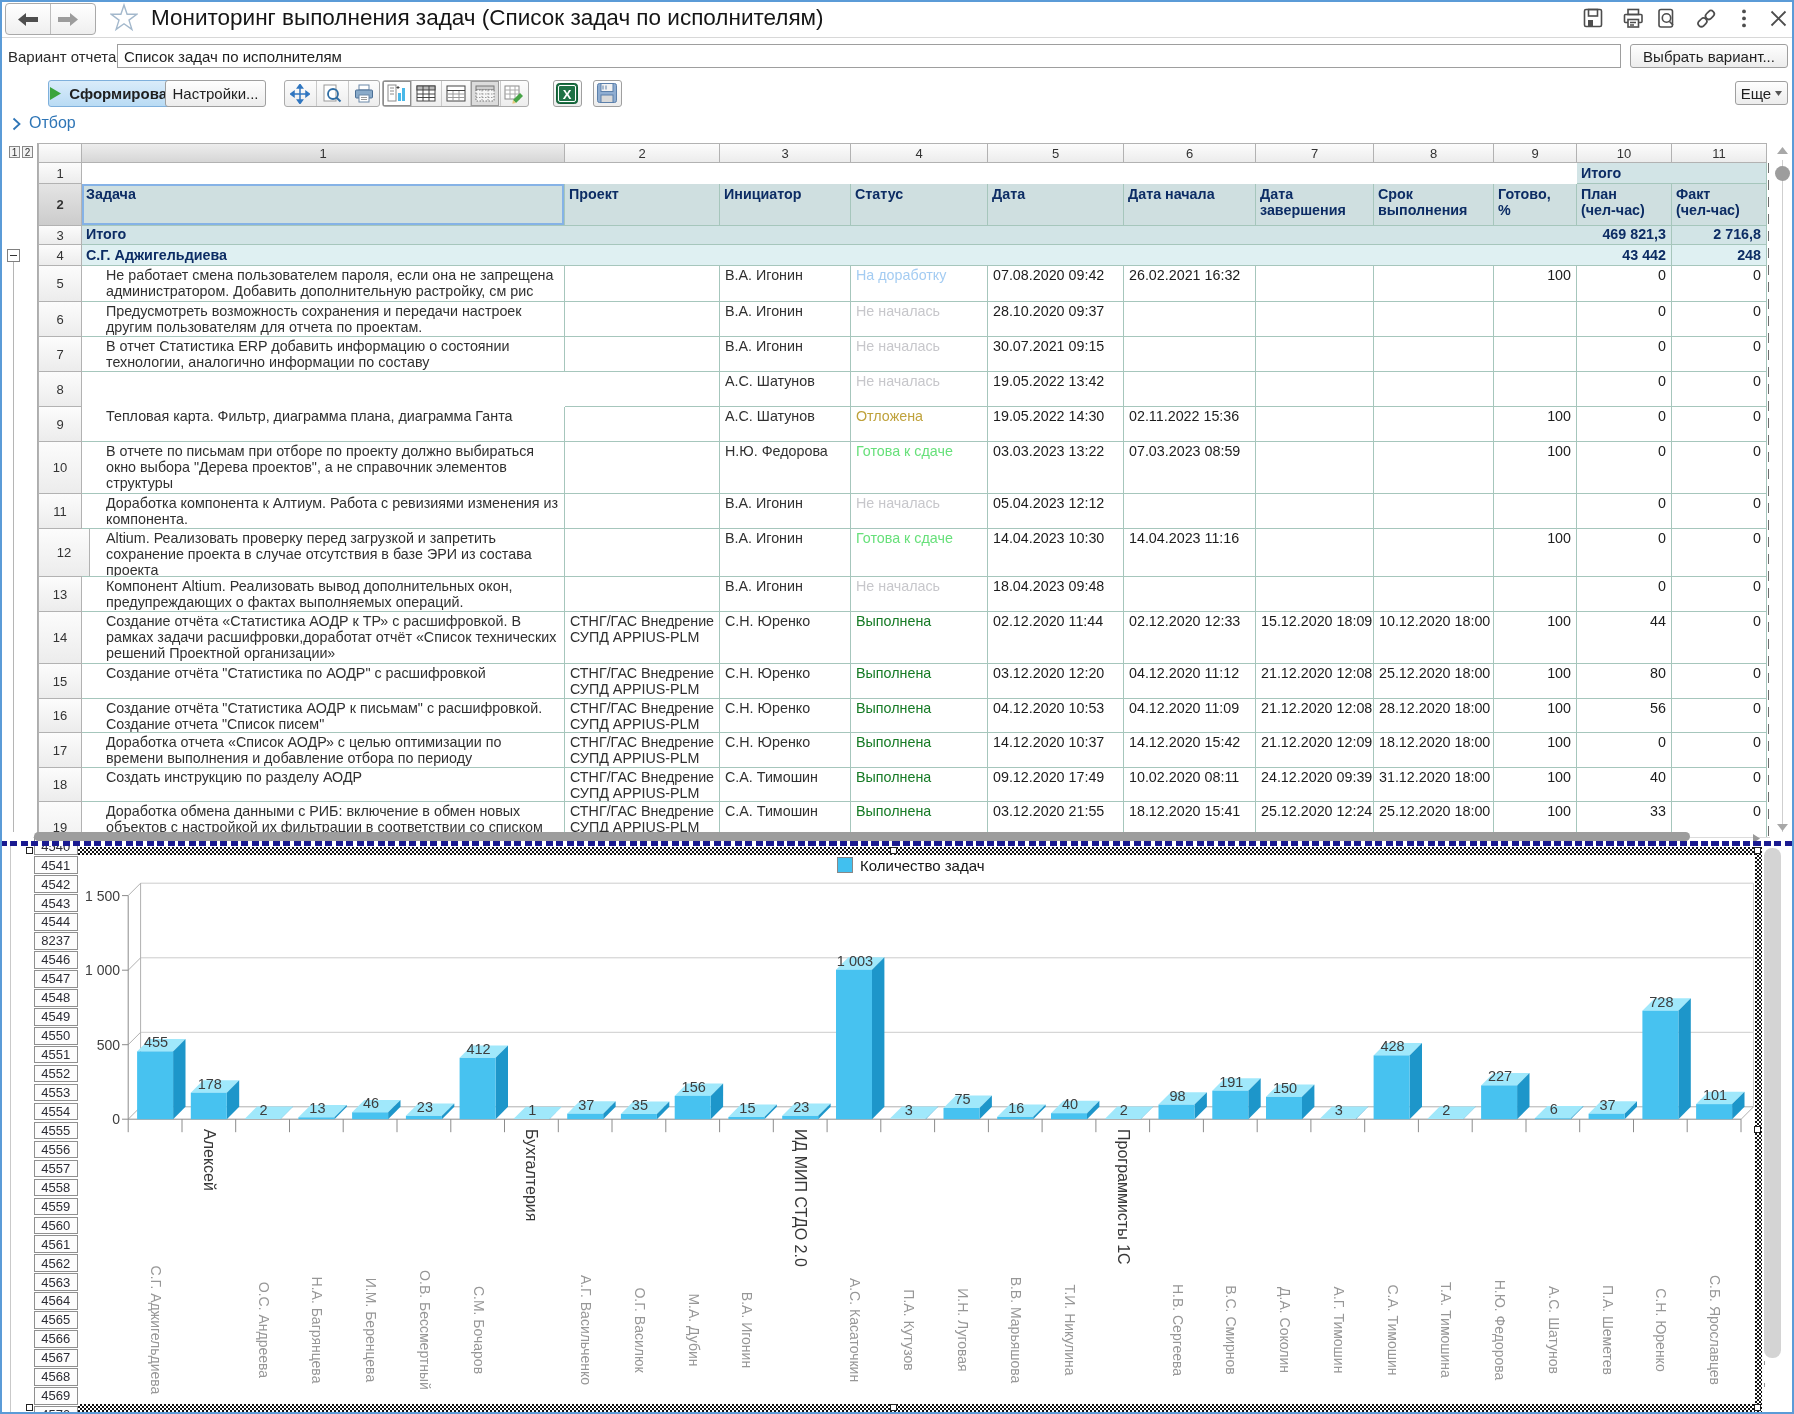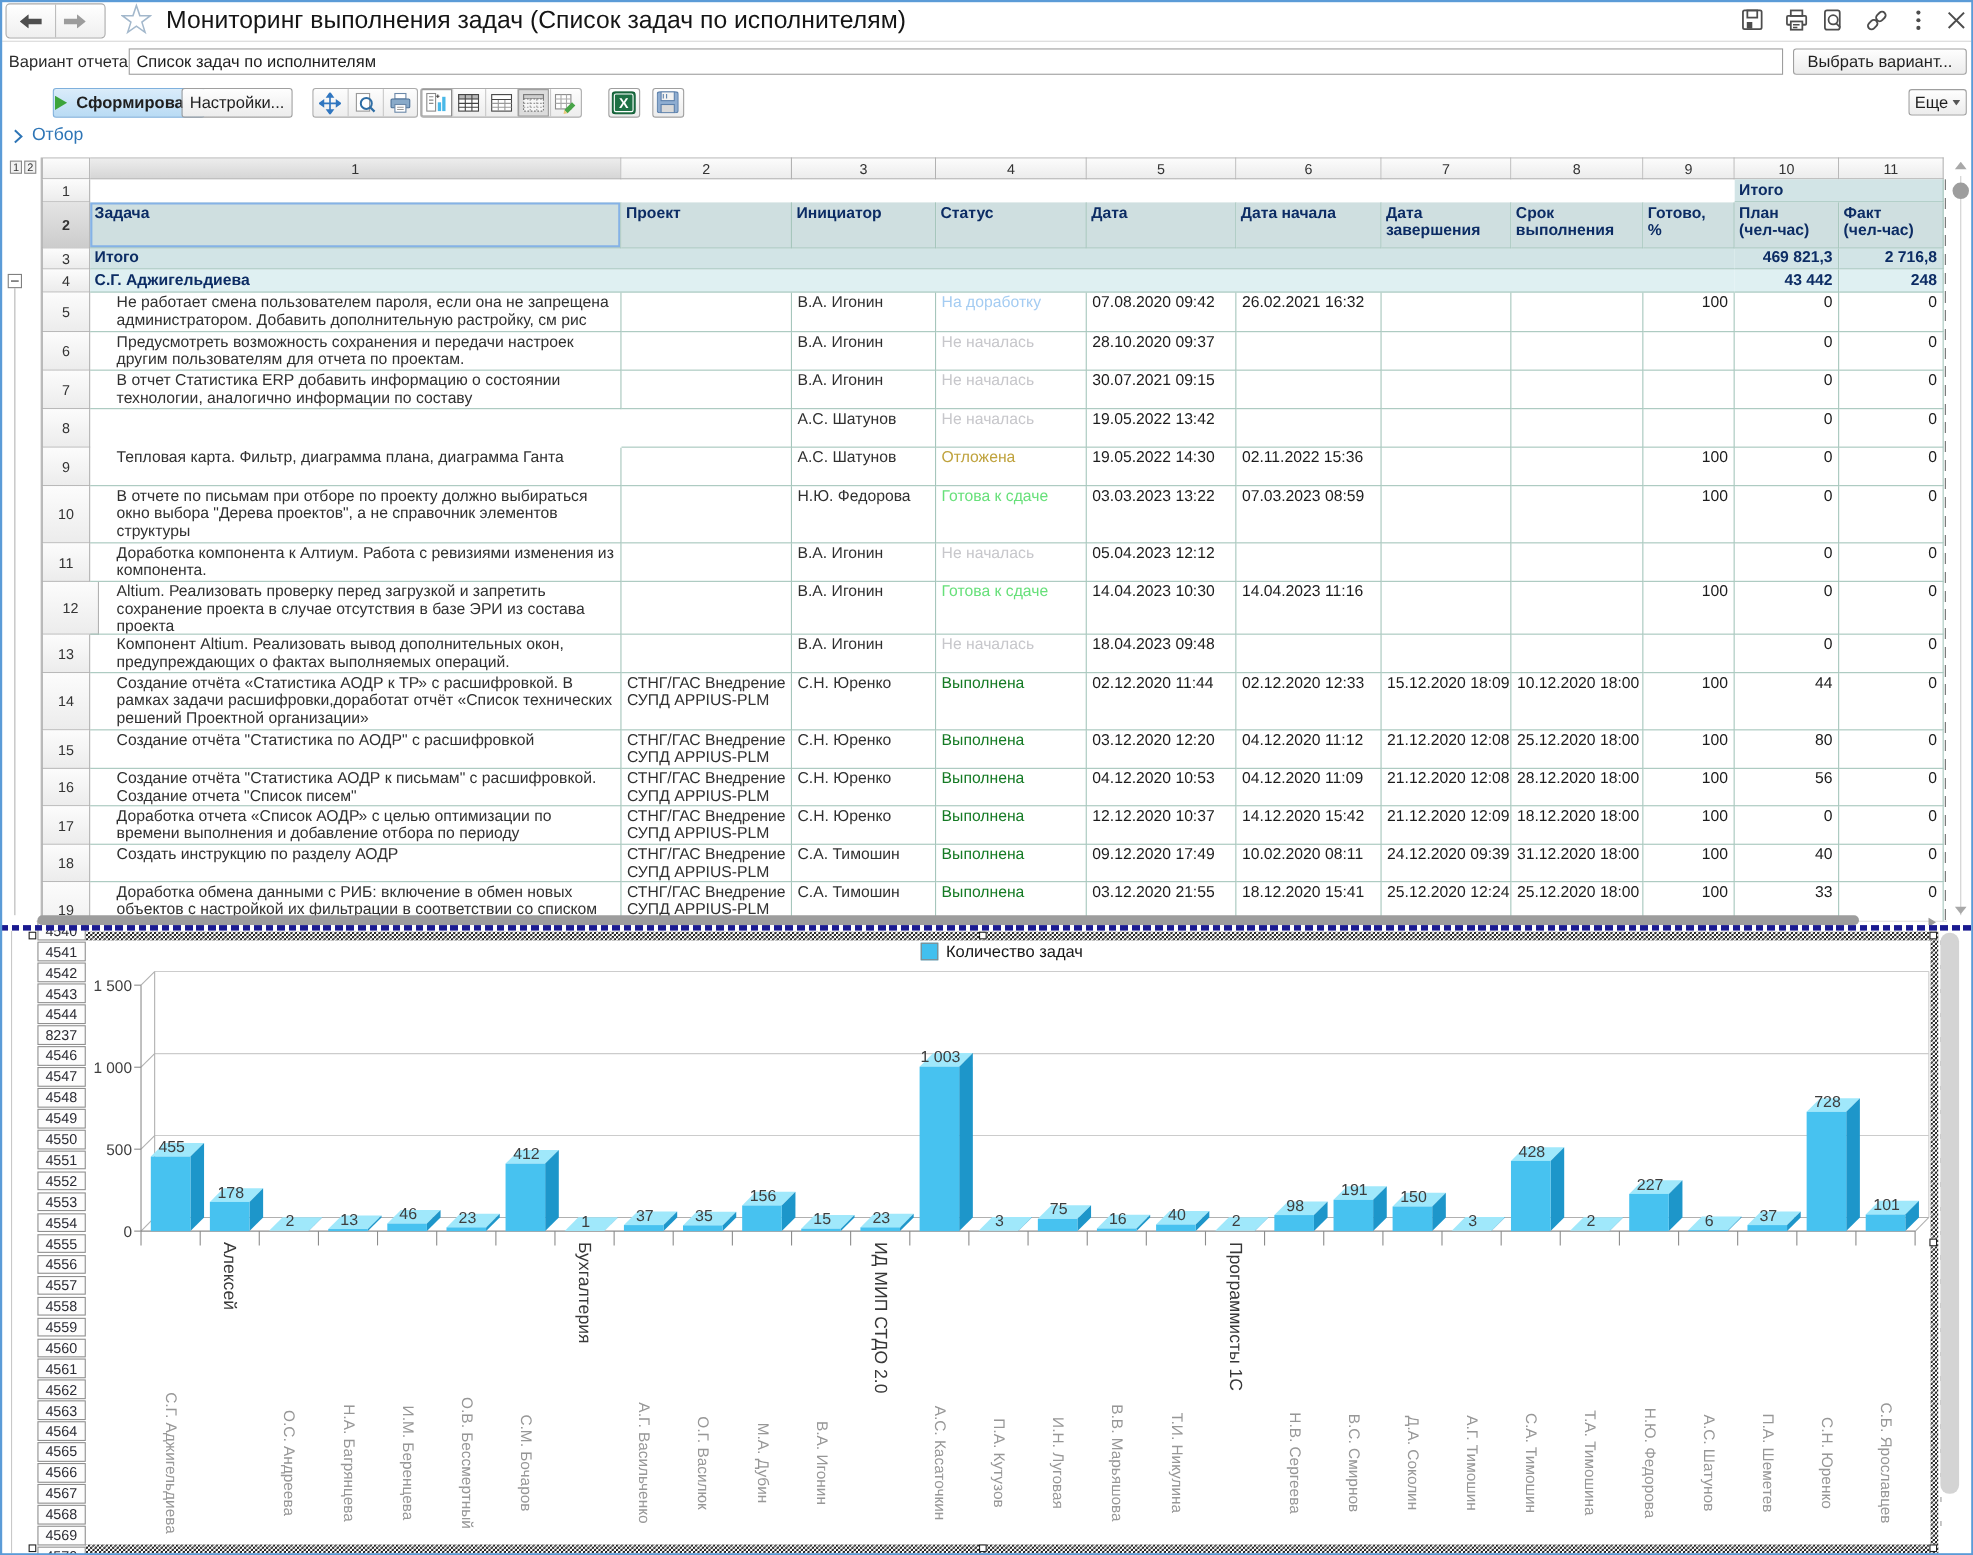--- a/index.html
+++ b/index.html
@@ -323,21 +323,21 @@
 <div class="cell" style="left:1124px;top:556px;width:132px;height:34px;border-bottom:1px solid #a6c6bc;padding:1px 4px 0 5px;color:#1c1c1c;white-space:nowrap;">04.12.2020 11:09</div>
 <div class="cell" style="left:1256px;top:556px;width:118px;height:34px;border-bottom:1px solid #a6c6bc;padding:1px 4px 0 5px;color:#1c1c1c;white-space:nowrap;">21.12.2020 12:08</div>
 <div class="cell" style="left:1374px;top:556px;width:120px;height:34px;border-bottom:1px solid #a6c6bc;padding:1px 4px 0 5px;color:#1c1c1c;white-space:nowrap;">28.12.2020 18:00</div>
 <div class="cell" style="left:1494px;top:556px;width:83px;height:34px;border-bottom:1px solid #a6c6bc;padding:1px 5px 0 4px;color:#1c1c1c;text-align:right;">100</div>
 <div class="cell" style="left:1577px;top:556px;width:95px;height:34px;border-bottom:1px solid #a6c6bc;padding:1px 5px 0 4px;color:#1c1c1c;text-align:right;">56</div>
 <div class="cell" style="left:1672px;top:556px;width:95px;height:34px;border-bottom:1px solid #a6c6bc;padding:1px 5px 0 4px;color:#1c1c1c;text-align:right;">0</div>
 <div class="cell" style="left:82px;top:590px;width:483px;height:35px;border-bottom:1px solid #a6c6bc;padding:1px 4px 0 24px;color:#303030;">Доработка отчета «Список АОДР» с целью оптимизации по времени выполнения и добавление отбора по периоду</div>
 <div class="cell" style="left:565px;top:590px;width:155px;height:35px;border-bottom:1px solid #a6c6bc;padding:1px 4px 0 5px;color:#303030;">СТНГ/ГАС Внедрение СУПД APPIUS-PLM</div>
 <div class="cell" style="left:720px;top:590px;width:131px;height:35px;border-bottom:1px solid #a6c6bc;padding:1px 4px 0 5px;color:#303030;">С.Н. Юренко</div>
 <div class="cell" style="left:851px;top:590px;width:137px;height:35px;border-bottom:1px solid #a6c6bc;padding:1px 4px 0 5px;color:#157a24;">Выполнена</div>
-<div class="cell" style="left:988px;top:590px;width:136px;height:35px;border-bottom:1px solid #a6c6bc;padding:1px 4px 0 5px;color:#1c1c1c;white-space:nowrap;">12.12.2020 10:37</div>
+<div class="cell" style="left:988px;top:590px;width:136px;height:35px;border-bottom:1px solid #a6c6bc;padding:1px 4px 0 5px;color:#1c1c1c;white-space:nowrap;">14.12.2020 10:37</div>
 <div class="cell" style="left:1124px;top:590px;width:132px;height:35px;border-bottom:1px solid #a6c6bc;padding:1px 4px 0 5px;color:#1c1c1c;white-space:nowrap;">14.12.2020 15:42</div>
 <div class="cell" style="left:1256px;top:590px;width:118px;height:35px;border-bottom:1px solid #a6c6bc;padding:1px 4px 0 5px;color:#1c1c1c;white-space:nowrap;">21.12.2020 12:09</div>
 <div class="cell" style="left:1374px;top:590px;width:120px;height:35px;border-bottom:1px solid #a6c6bc;padding:1px 4px 0 5px;color:#1c1c1c;white-space:nowrap;">18.12.2020 18:00</div>
 <div class="cell" style="left:1494px;top:590px;width:83px;height:35px;border-bottom:1px solid #a6c6bc;padding:1px 5px 0 4px;color:#1c1c1c;text-align:right;">100</div>
 <div class="cell" style="left:1577px;top:590px;width:95px;height:35px;border-bottom:1px solid #a6c6bc;padding:1px 5px 0 4px;color:#1c1c1c;text-align:right;">0</div>
 <div class="cell" style="left:1672px;top:590px;width:95px;height:35px;border-bottom:1px solid #a6c6bc;padding:1px 5px 0 4px;color:#1c1c1c;text-align:right;">0</div>
 <div class="cell" style="left:82px;top:625px;width:483px;height:34px;border-bottom:1px solid #a6c6bc;padding:1px 4px 0 24px;color:#303030;">Создать инструкцию по разделу АОДР</div>
 <div class="cell" style="left:565px;top:625px;width:155px;height:34px;border-bottom:1px solid #a6c6bc;padding:1px 4px 0 5px;color:#303030;">СТНГ/ГАС Внедрение СУПД APPIUS-PLM</div>
 <div class="cell" style="left:720px;top:625px;width:131px;height:34px;border-bottom:1px solid #a6c6bc;padding:1px 4px 0 5px;color:#303030;">С.А. Тимошин</div>
 <div class="cell" style="left:851px;top:625px;width:137px;height:34px;border-bottom:1px solid #a6c6bc;padding:1px 4px 0 5px;color:#157a24;">Выполнена</div>

